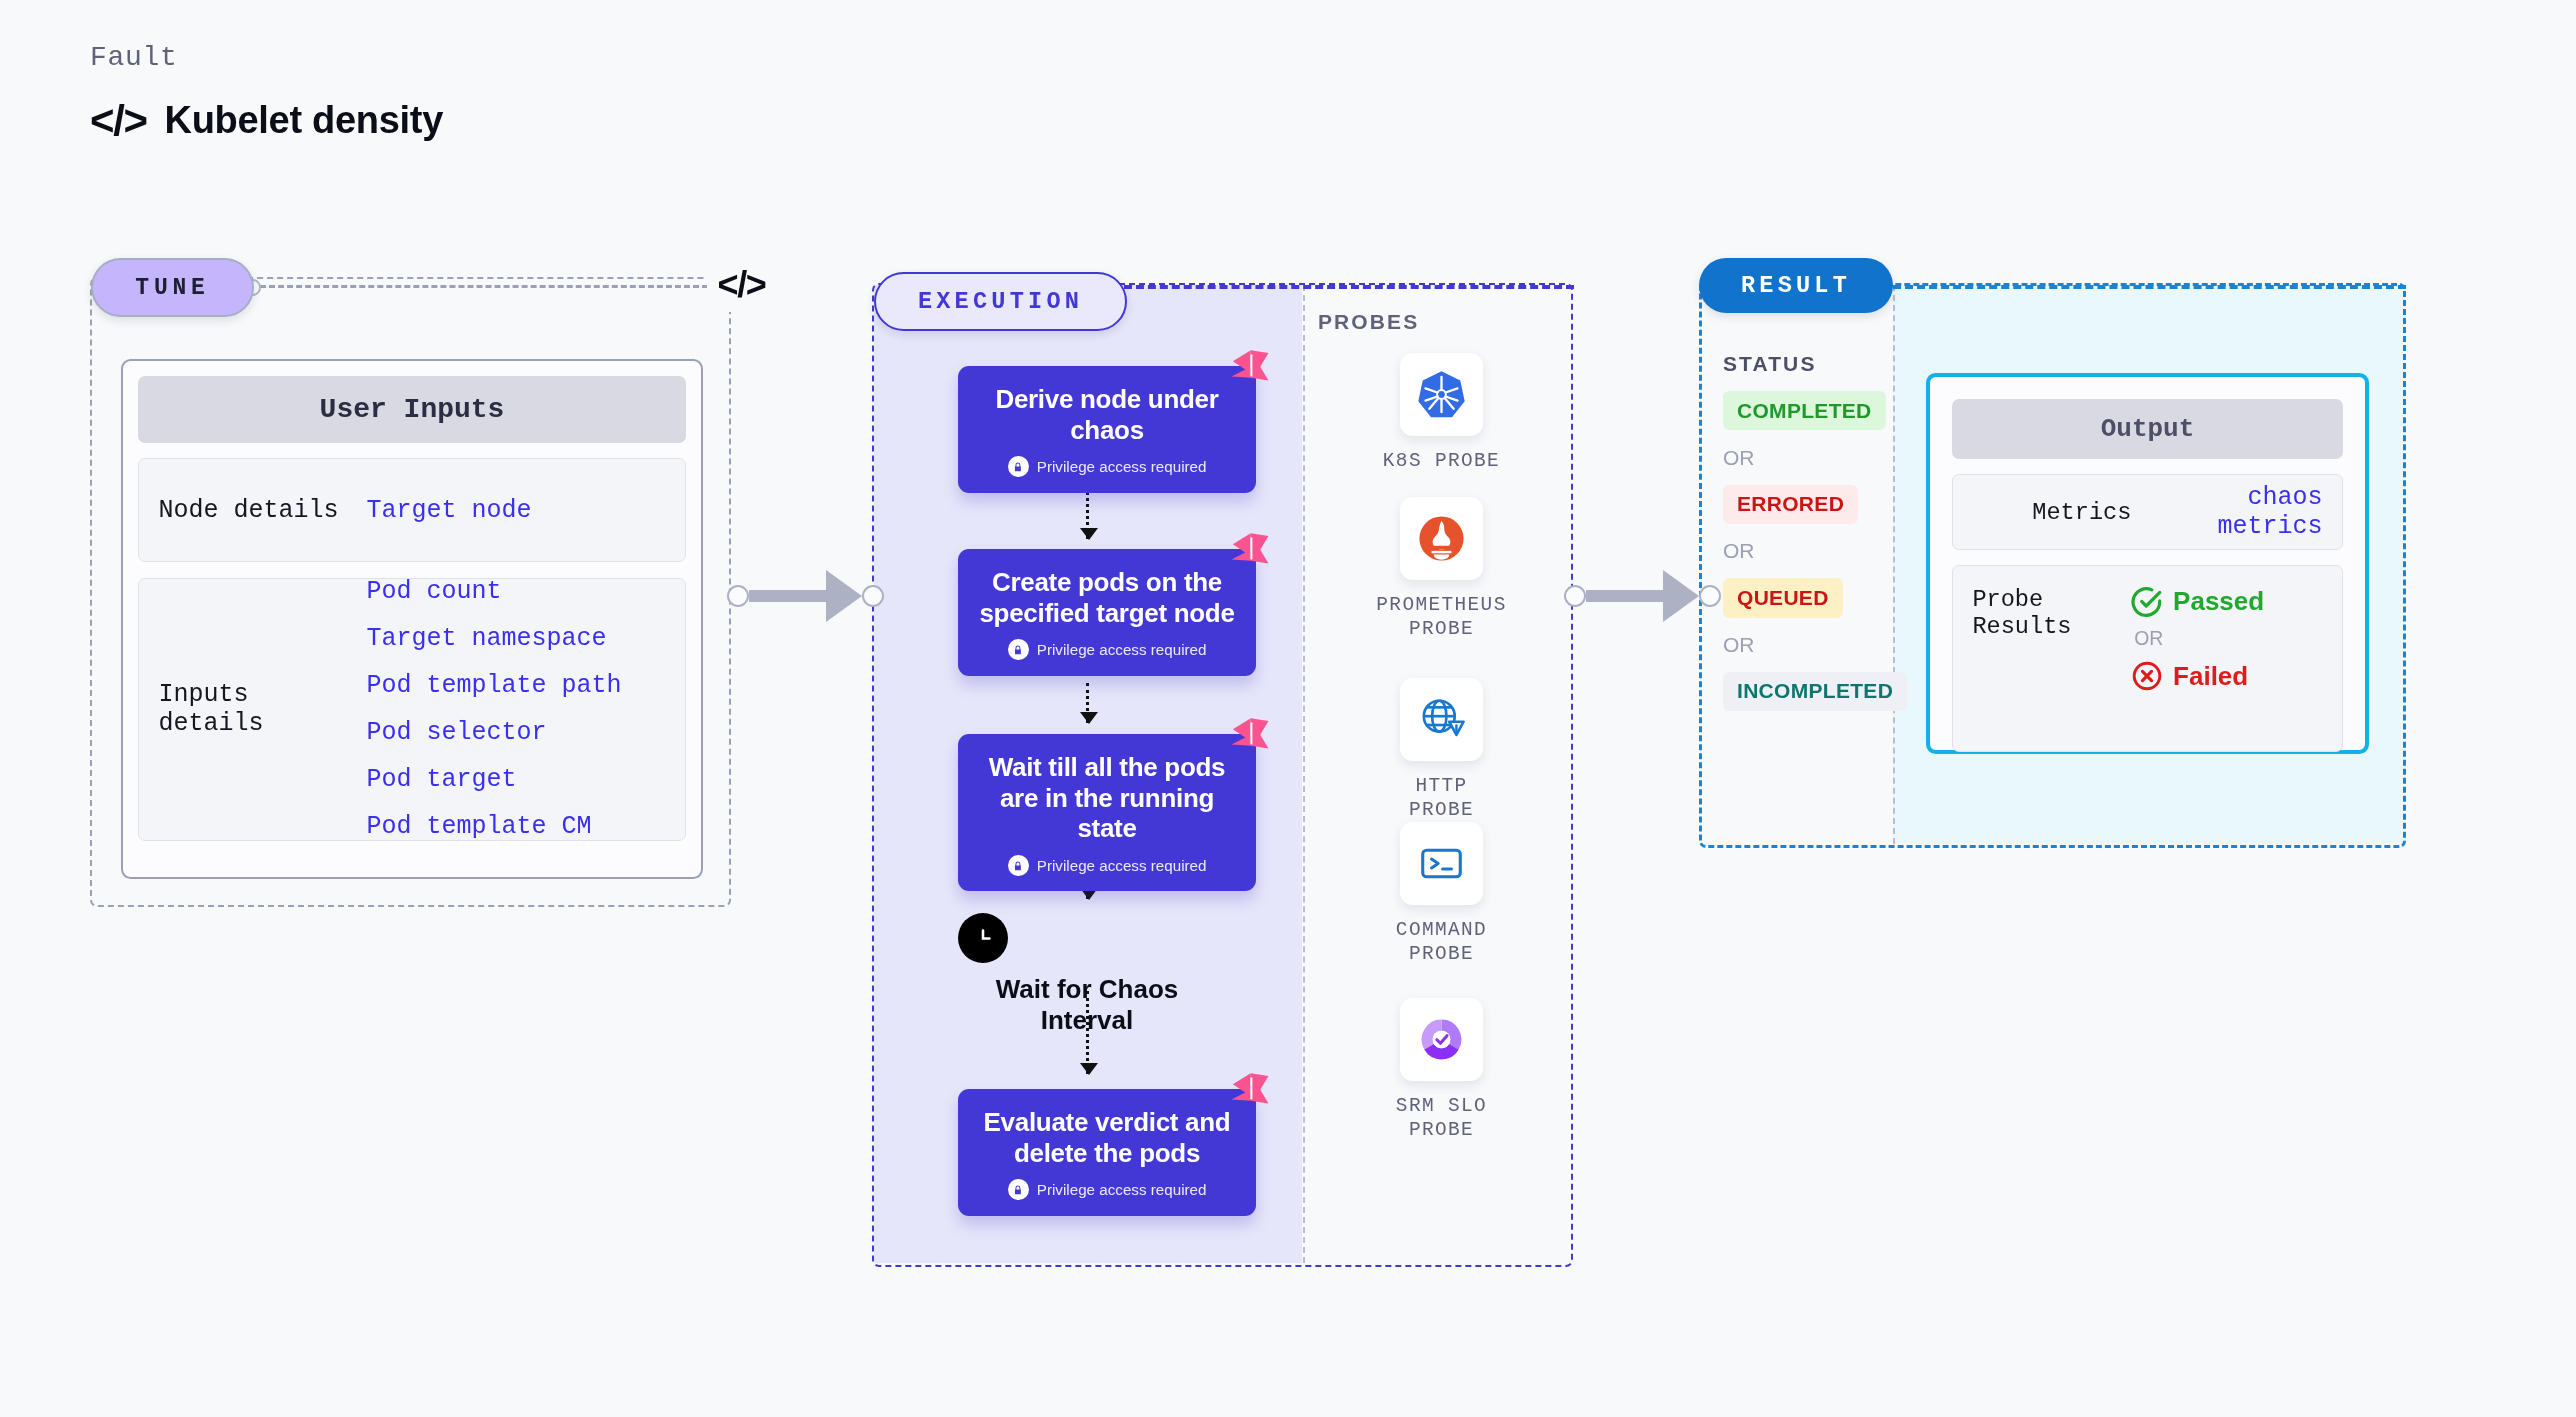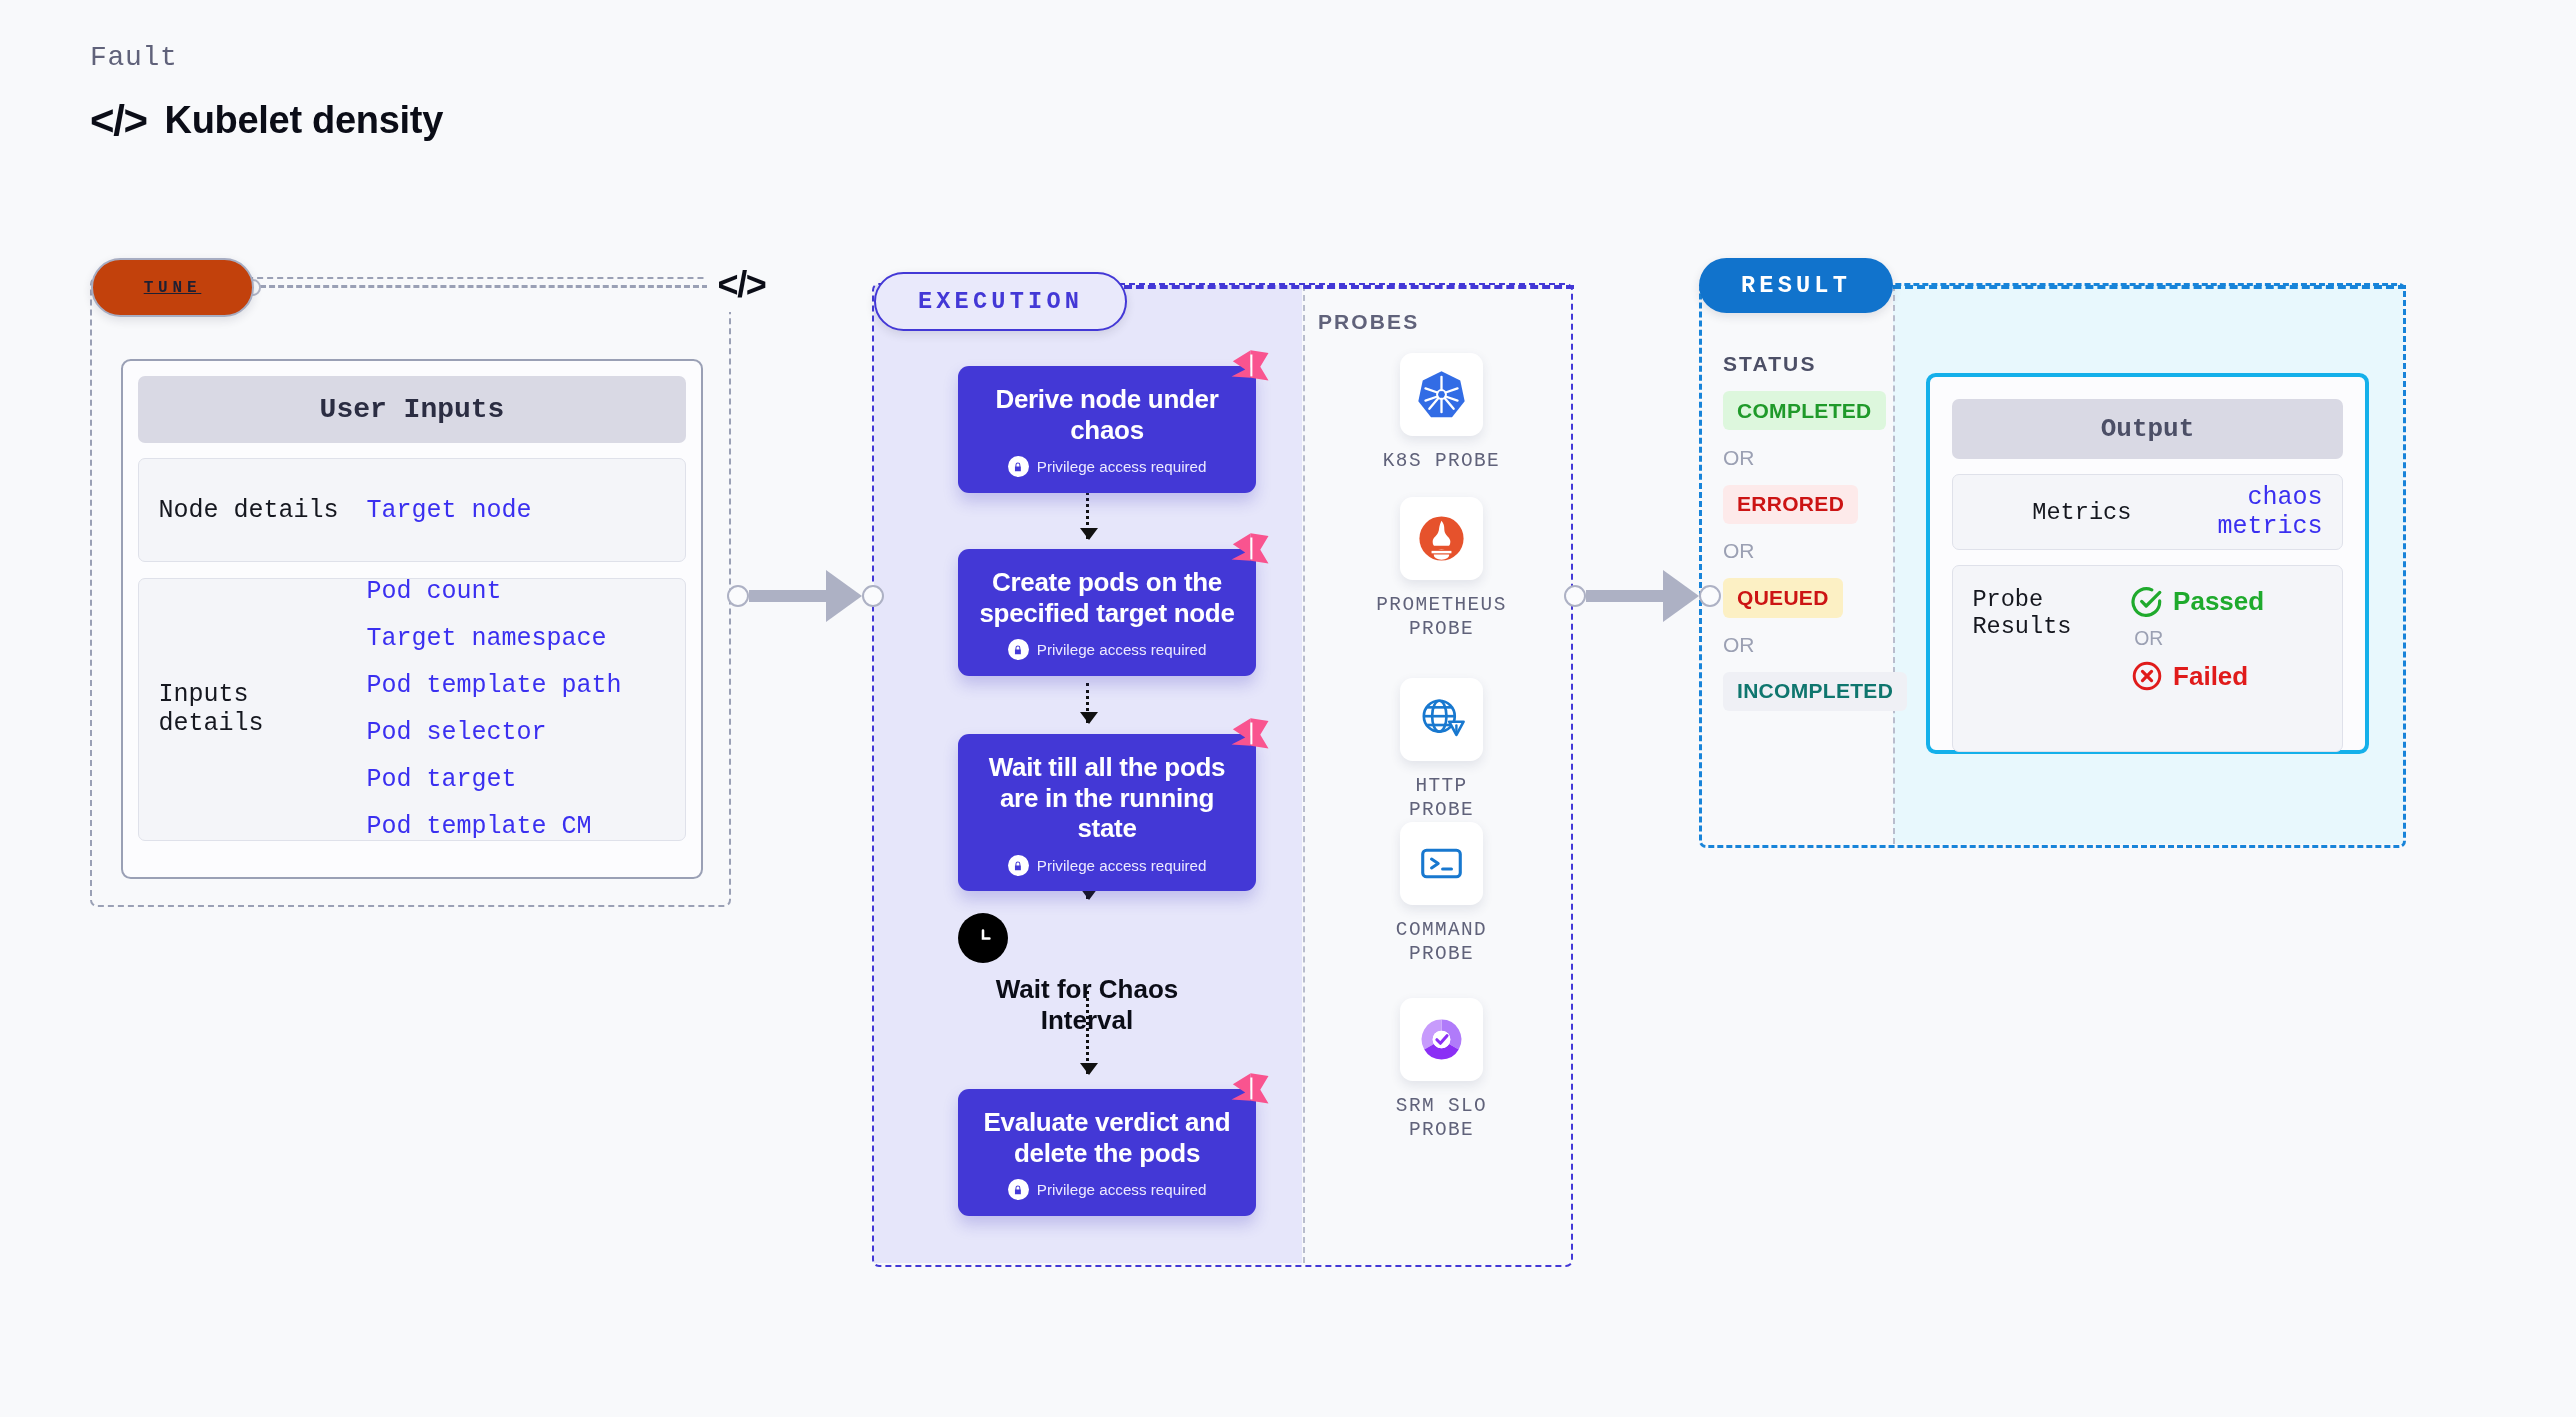--- a/index.html
+++ b/index.html
@@ -22,21 +22,21 @@
   .pill{
     position:absolute;z-index:6;display:flex;align-items:center;justify-content:center;
     border-radius:692px;font-family:"Liberation Mono",monospace;font-weight:700;
     letter-spacing:4.2px;box-shadow:0 3.5px 9.7px rgba(30,30,60,.12);
   }
 
   
   #tune-panel{left:90px;top:277px;width:641px;height:630px;
     border:2.1px dashed #9aa0b5;border-radius:7px;background:transparent;}
   #tune-pill{left:91px;top:258px;width:159px;height:55px;
-    background:#c2410c;border:2.1px solid #a7adc2;color:#1d2033;font-size:16px;letter-spacing:4.8px;text-decoration:underline;}
+    background:#c4b5fd;border:2.1px solid #a7adc2;color:#1d2033;font-size:23px;letter-spacing:4.8px;}
   #tune-dash{position:absolute;left:251px;top:285px;width:457px;height:0;
     border-top:3.5px dashed #9aa0b5;z-index:4;}
   #tune-dash-dot{position:absolute;left:244px;top:279px;width:12.5px;height:12.5px;border-radius:50%;
     background:#f8f9fb;border:2.1px solid #b0b5c7;z-index:5;}
   #code-icon-divider{position:absolute;left:707px;top:258px;width:69px;height:54px;
     background:#f8f9fb;z-index:6;display:flex;align-items:center;justify-content:center;
     font-size:36px;font-weight:700;color:#0b0d17;letter-spacing:-1.4px;}
 
   #user-inputs-card{position:absolute;left:121px;top:359px;width:582px;height:520px;
     background:#fcfcfe;border:2.1px solid #9aa0b5;border-radius:9.7px;box-sizing:border-box;padding:15.2px;}

